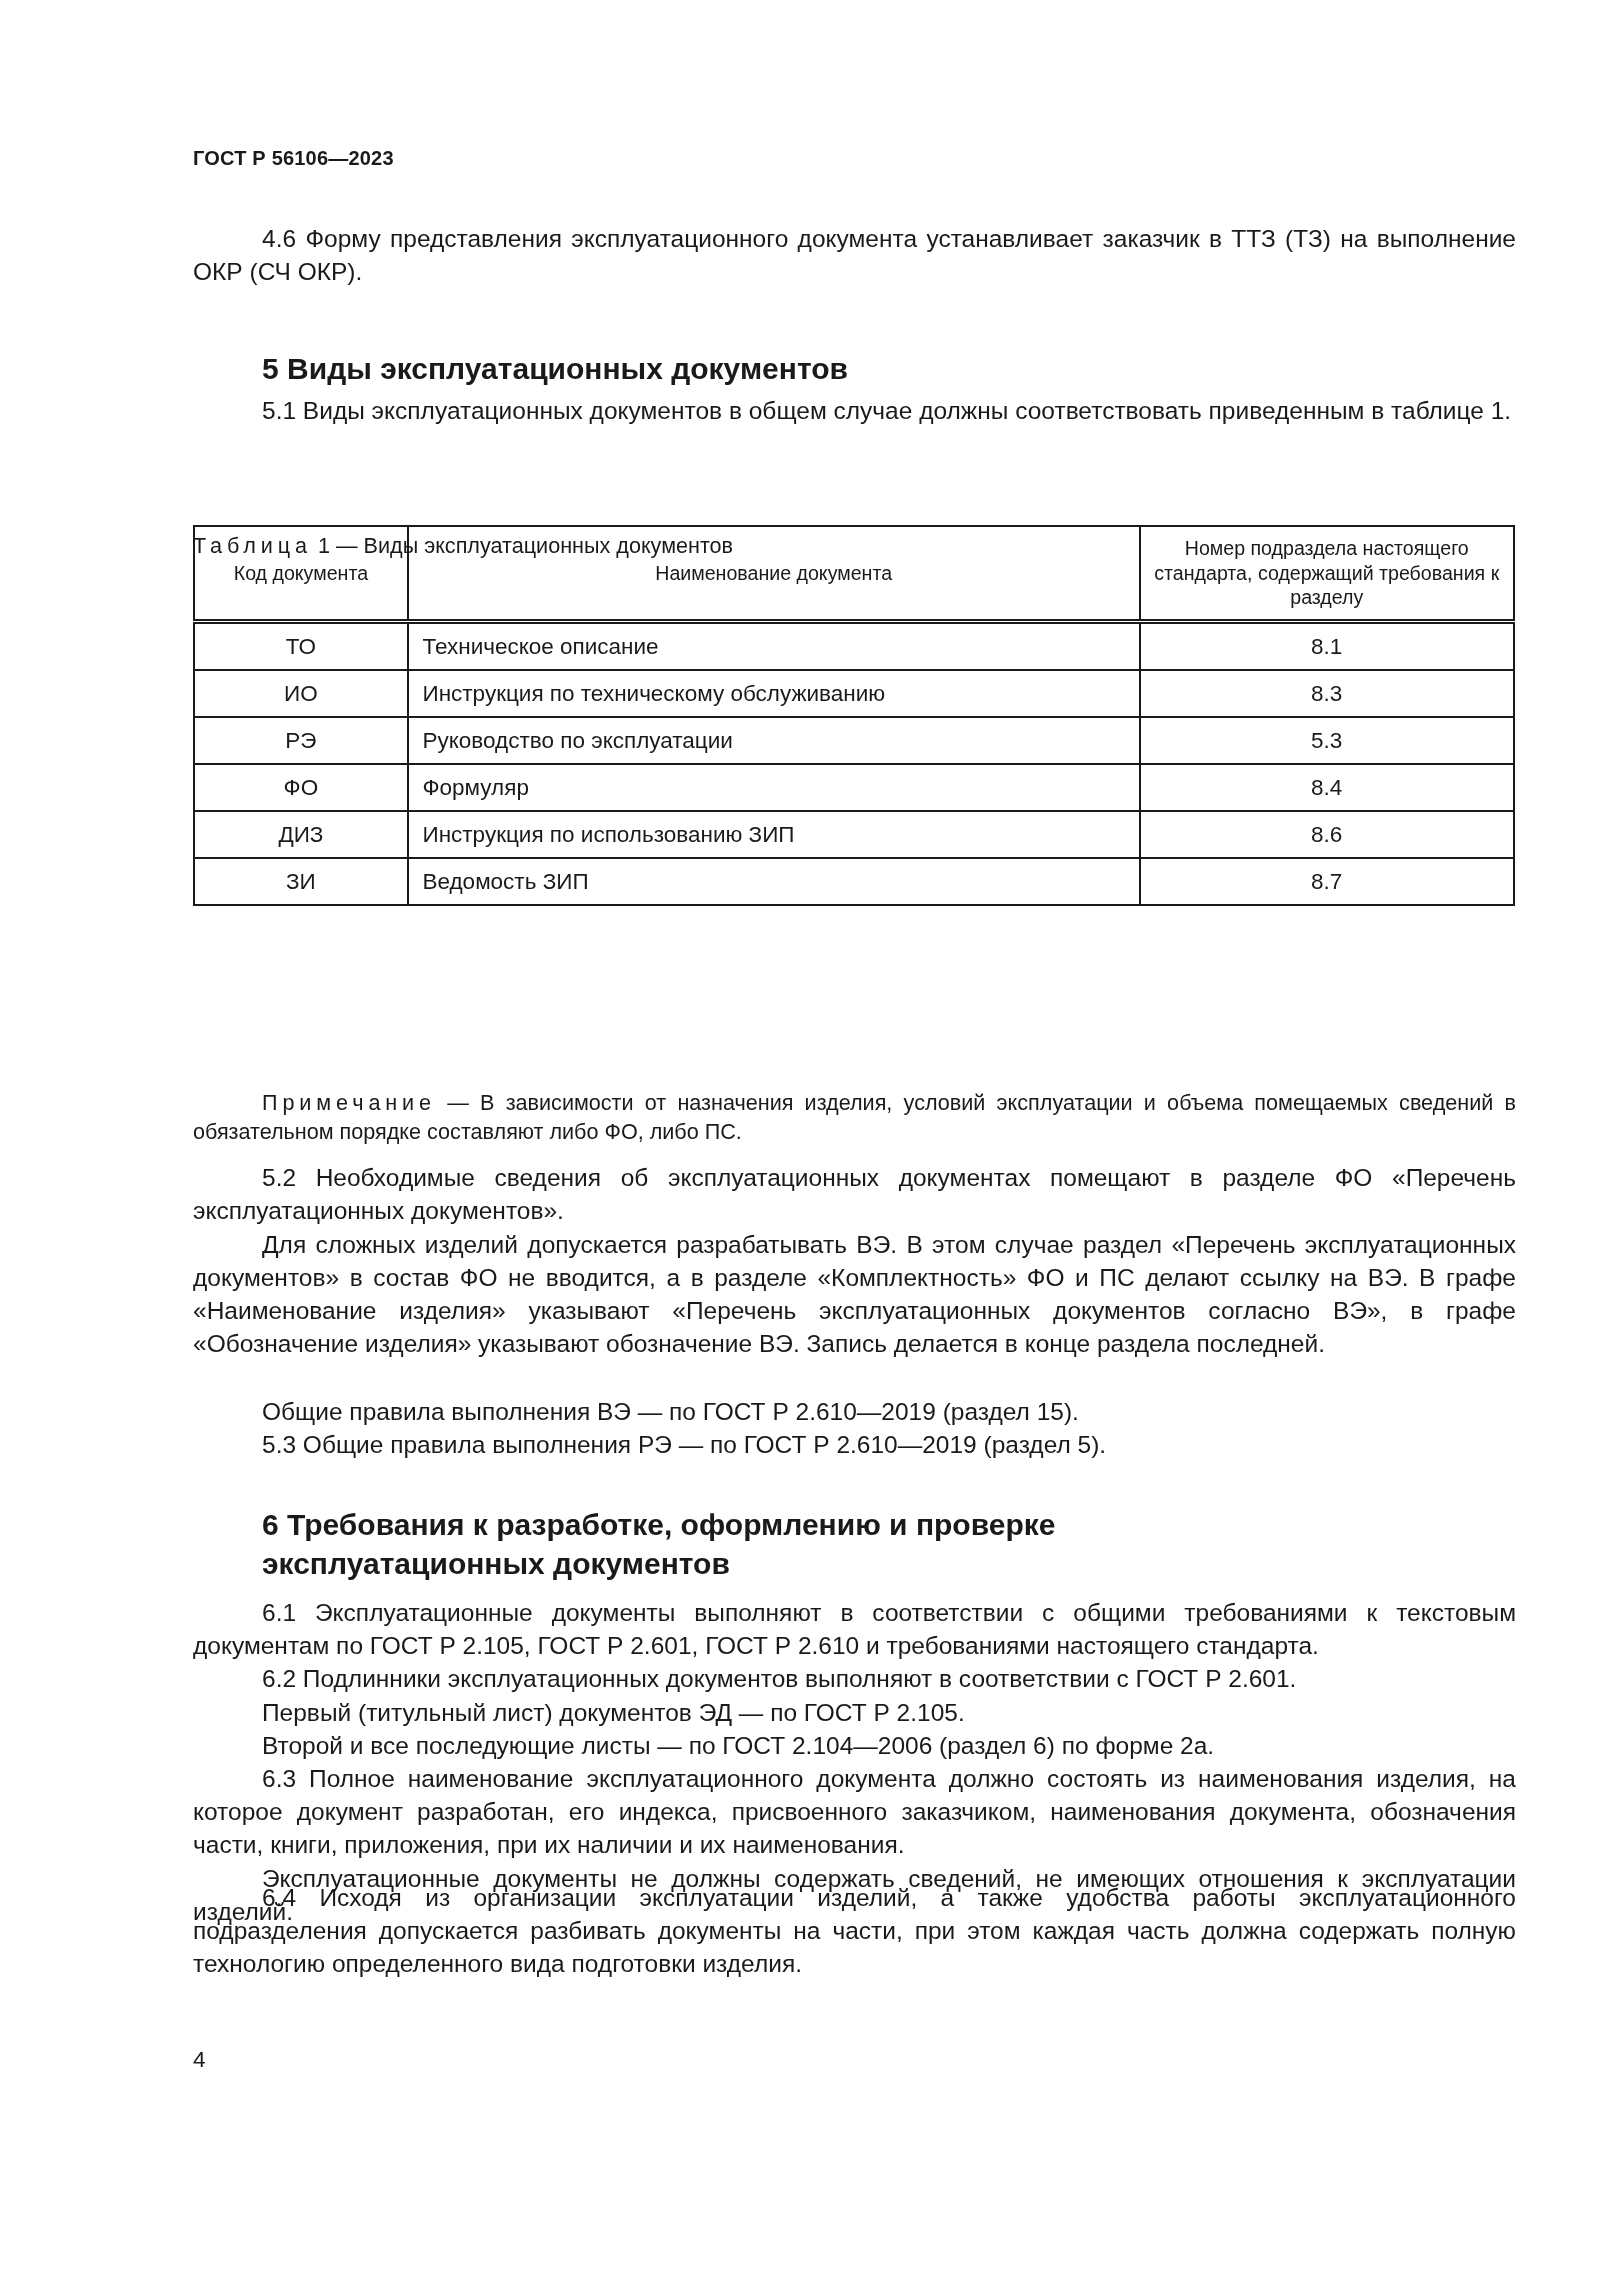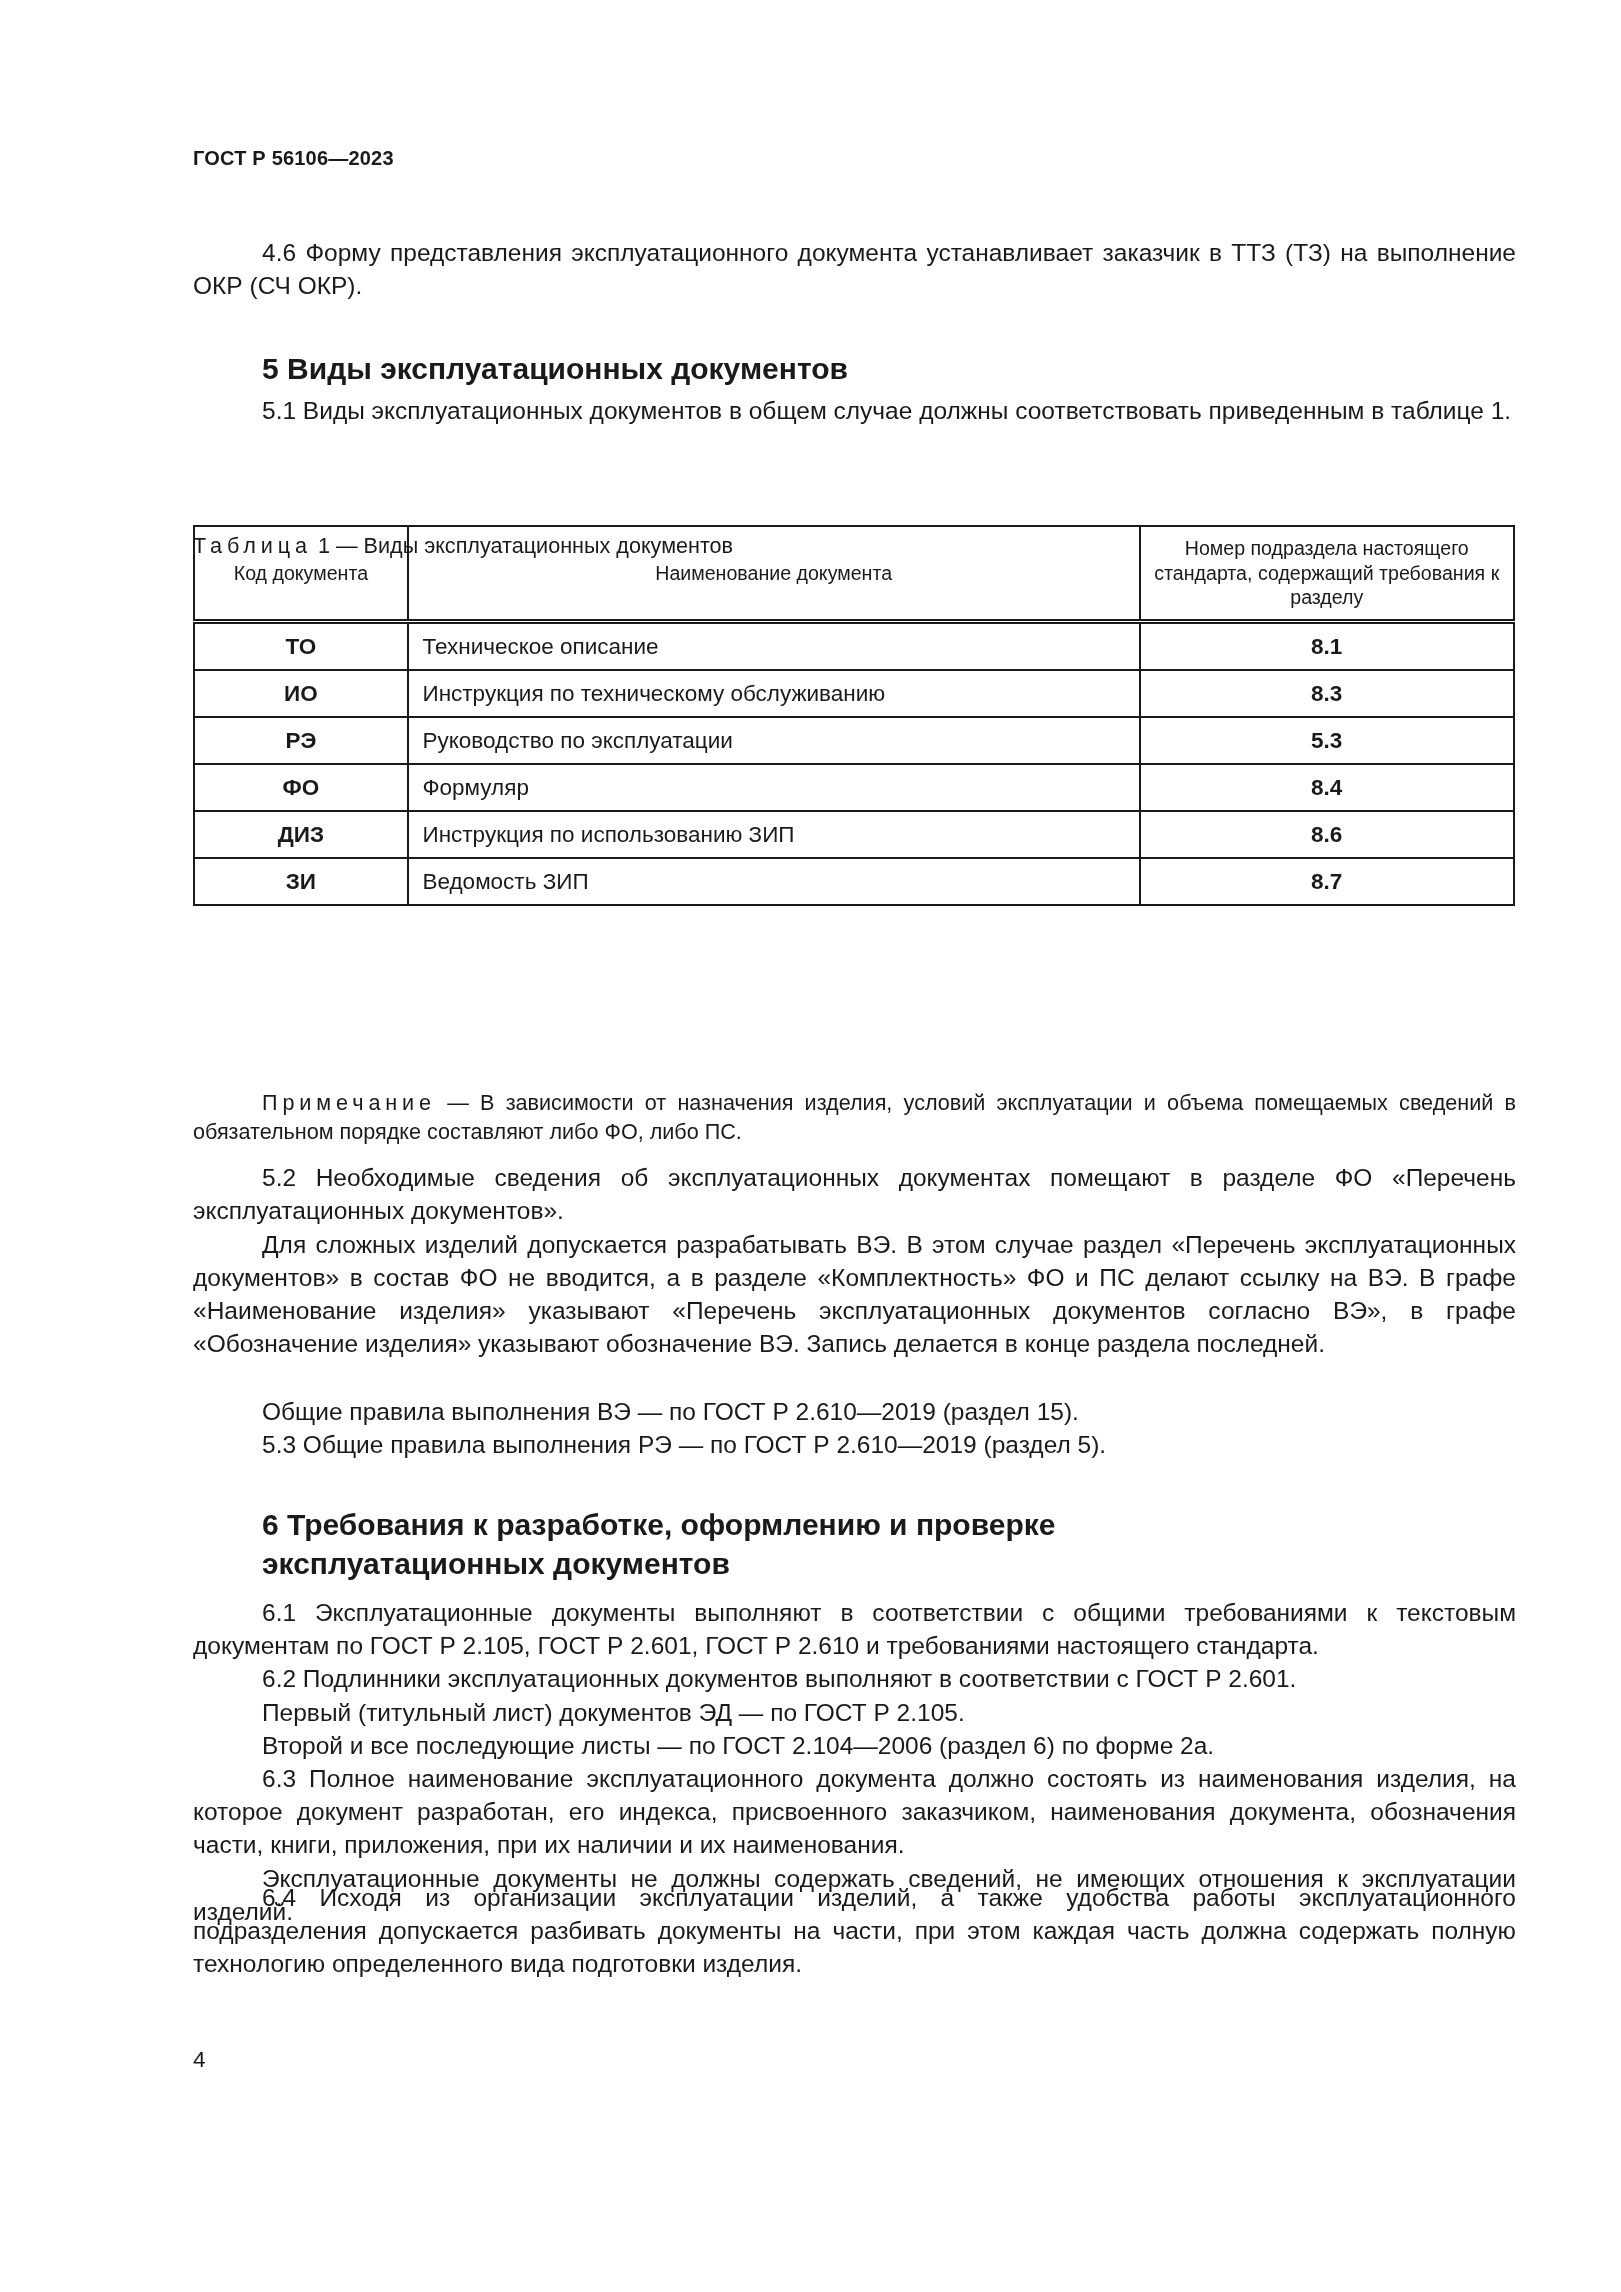--- a/index.html
+++ b/index.html
@@ -10,32 +10,32 @@
   .para { position: absolute; left: 0; width: 1323px; font-size: 24.5px; line-height: 33px; text-align: justify; }
   .para .ind { display: inline-block; width: 69px; }
   .h2 { position: absolute; left: 69px; font-size: 30px; font-weight: bold; line-height: 39px; }
   .caption { position: absolute; left: 0; font-size: 21.6px; line-height: 27.4px; }
   .spaced { letter-spacing: 4.9px; }
   table.t { position: absolute; left: 0; top: 525px; width: 1322px; border-collapse: collapse; font-size: 22.5px; }
   table.t td, table.t th { border: 2px solid #1a1a1a; padding: 0 13.7px; }
   table.t th { font-weight: normal; font-size: 19.6px; line-height: 24.5px; height: 92px; }
   table.t thead tr { border-bottom: 5.9px double #1a1a1a; }
   table.t td { height: 45px; }
-  table.t td.c { text-align: center; font-weight: bold; }
+  table.t td.c { text-align: center; }
   .note { position: absolute; left: 0; width: 1323px; font-size: 21.6px; line-height: 29px; text-align: justify; }
   .pagenum { position: absolute; top: 2047px; left: 0; font-size: 22.5px; }
 </style>
 </head>
 <body>
 
 <div class="page">
 
   <div class="running-header">ГОСТ Р 56106—2023</div>
 
-  <div class="para" style="top:236px;"><span class="ind"></span><span>4.6 Форму представления эксплуатационного документа устанавливает заказчик в ТТЗ (ТЗ) на выполнение ОКР (СЧ ОКР).</span></div>
+  <div class="para" style="top:222px;"><span class="ind"></span><span>4.6 Форму представления эксплуатационного документа устанавливает заказчик в ТТЗ (ТЗ) на выполнение ОКР (СЧ ОКР).</span></div>
 
   <div class="h2" style="top:349px;">5 Виды эксплуатационных документов</div>
 
   <div class="para" style="top:394px;"><span class="ind"></span><span>5.1 Виды эксплуатационных документов в общем случае должны соответствовать приведенным в таблице 1.</span></div>
 
   <div class="caption" style="top:484px;margin-top:48px;"><span class="spaced">Таблица</span> <span>1 — Виды эксплуатационных документов</span></div>
 
   <table class="t">
     <colgroup>
         <col style="width:214px">

